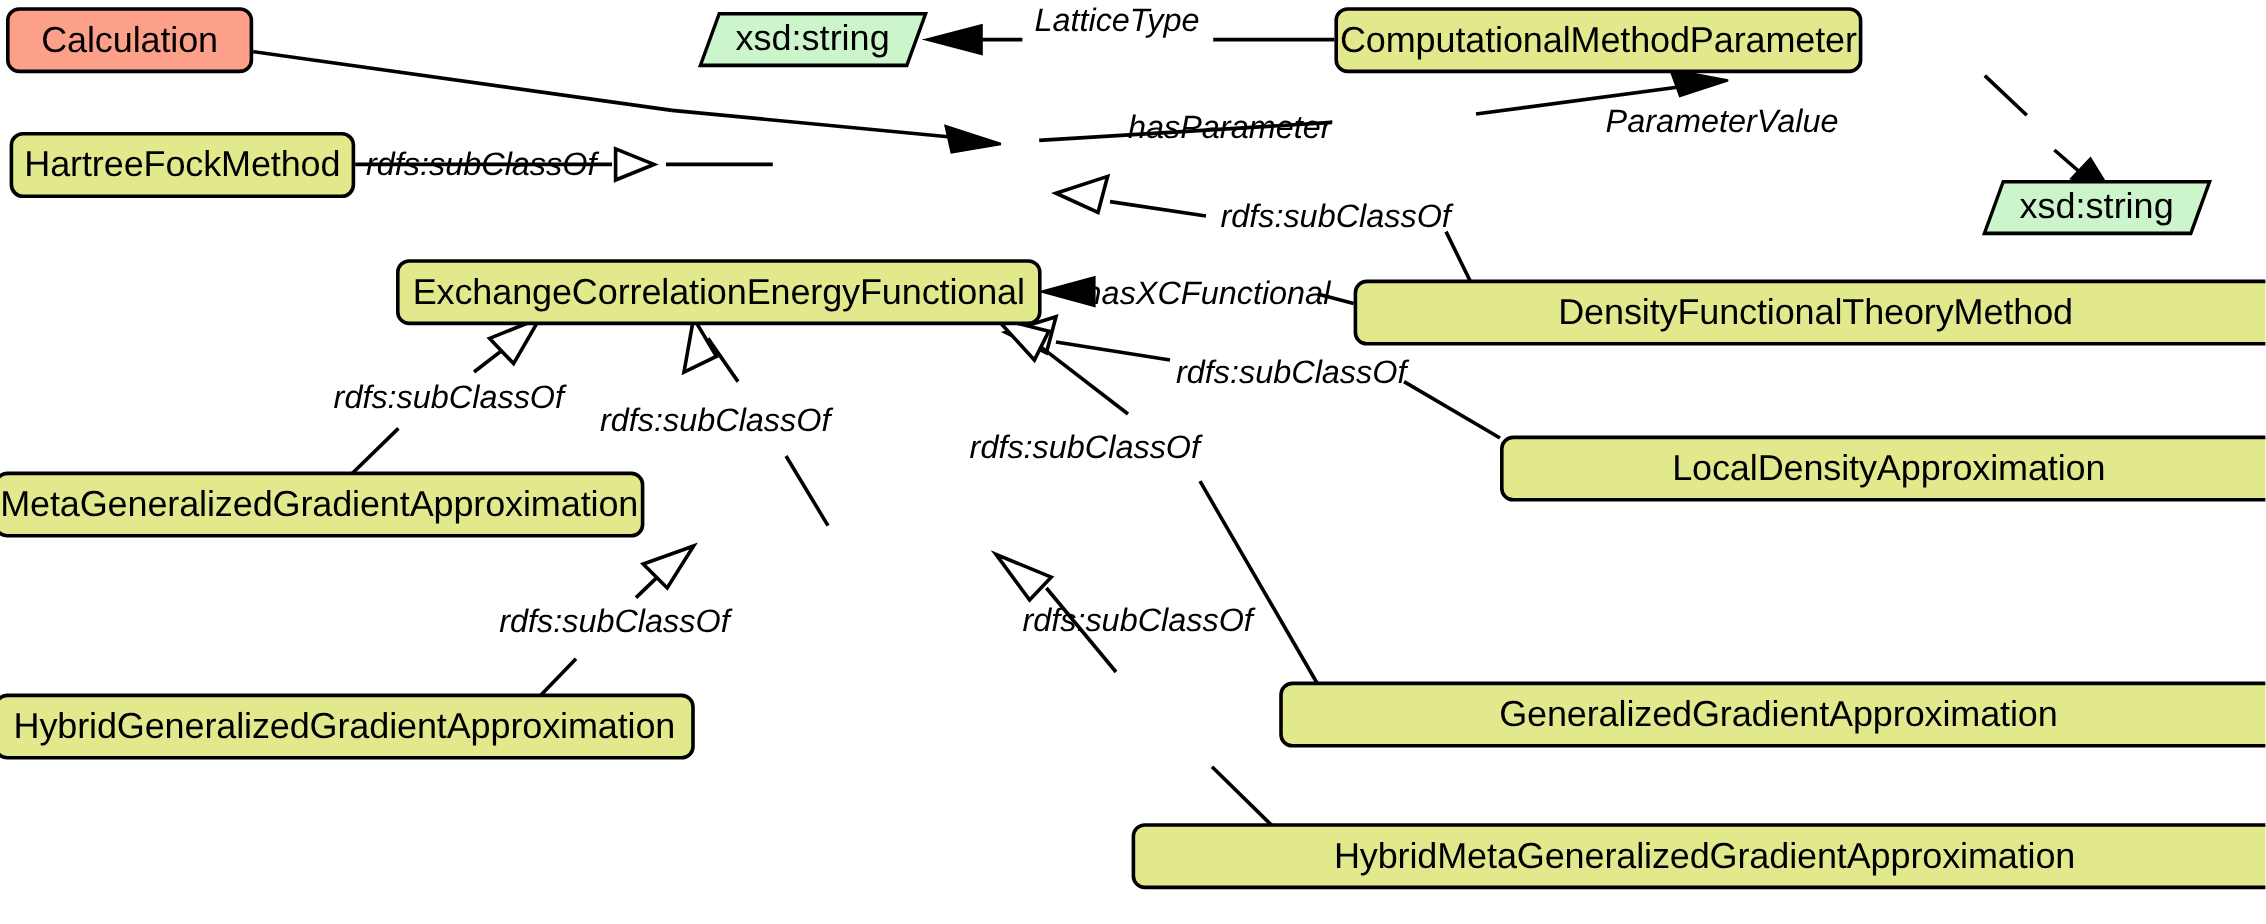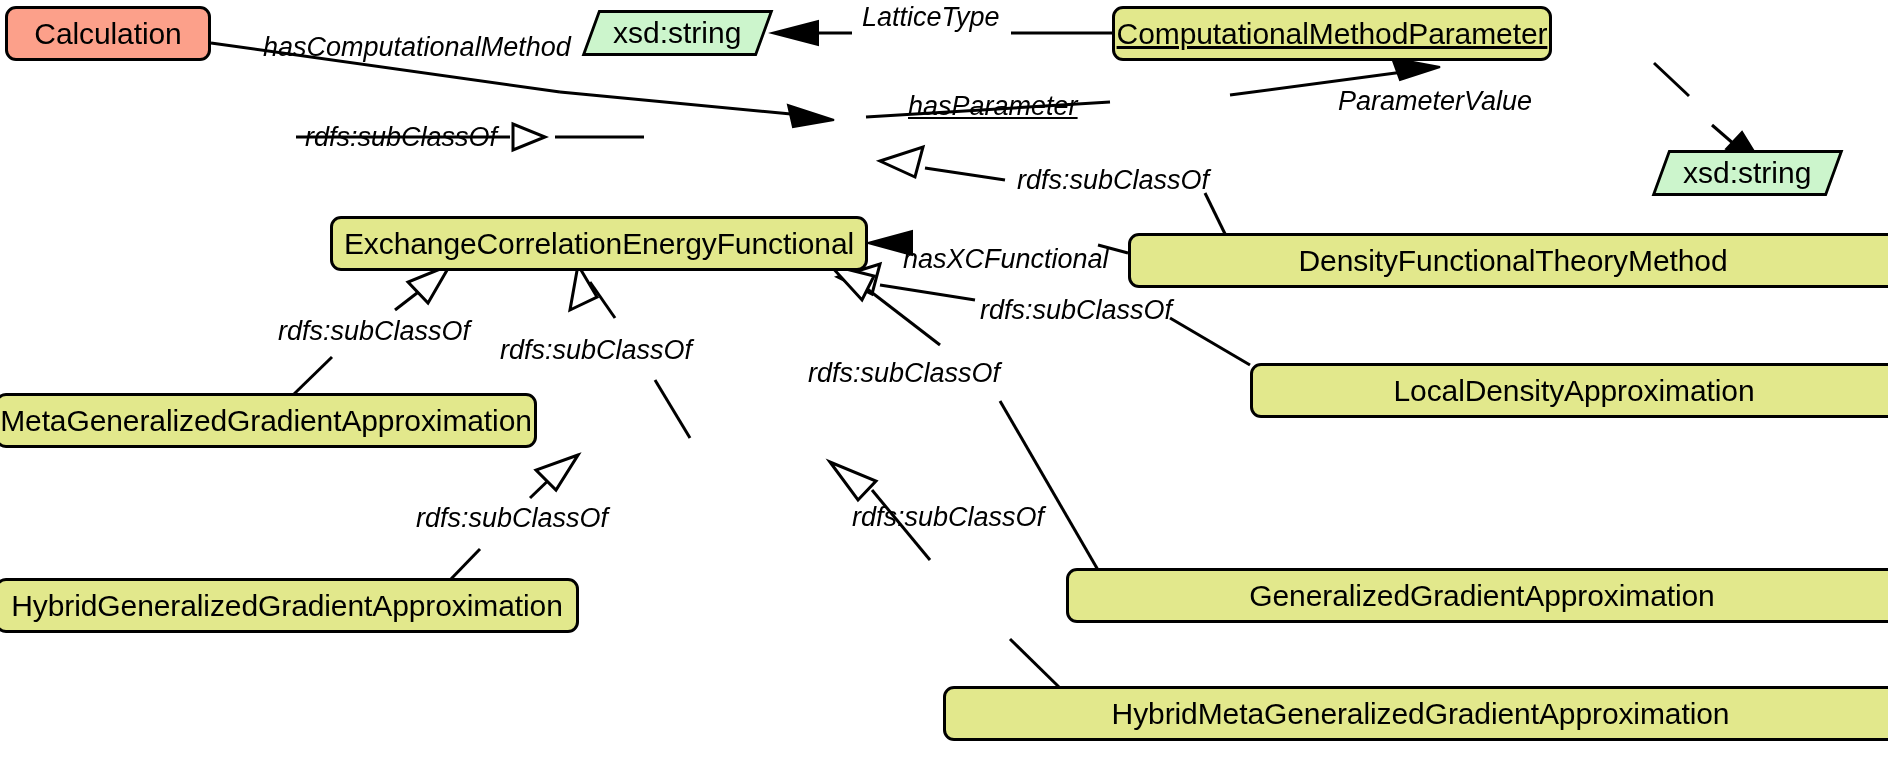--- a/index.html
+++ b/index.html
@@ -174,27 +174,30 @@
       <path class="edge-line" d="M 930 560 L 872 490"></path>
       <polygon class="edge-arrow-hollow" points="830,462 858,500 876,481"></polygon>
     </g>
 
   </svg>
 
   <div class="node node-root" style="left:5px; top:6px; width:206px; height:55px;">
     <span>Calculation</span>
   </div>
 
+  <div class="node node-class" style="left:8px; top:110px; width:288px; height:55px;">
+    <span>HartreeFockMethod</span>
+  </div>
 
 
   <div class="node-datatype" style="left:590px; top:10px; width:175px; height:46px;">
     <span>xsd:string</span>
   </div>
 
-  <div class="node node-class" style="left:1112px; top:6px; width:440px; height:55px;text-decoration:underline;">
+  <div class="node node-class" style="left:1112px; top:6px; width:440px; height:55px;">
     <span>ComputationalMethodParameter</span>
   </div>
 
   <div class="node-datatype" style="left:1660px; top:150px; width:175px; height:46px;">
     <span>xsd:string</span>
   </div>
 
   <div class="node node-class" style="left:330px; top:216px; width:538px; height:55px;">
     <span>ExchangeCorrelationEnergyFunctional</span>
   </div>
@@ -217,33 +220,32 @@
   </div>
 
   <div class="node node-class" style="left:-5px; top:578px; width:584px; height:55px;">
     <span>HybridGeneralizedGradientApproximation</span>
   </div>
 
   <div class="node node-class" style="left:943px; top:578px; width:955px; height:55px; top:686px;">
     <span>HybridMetaGeneralizedGradientApproximation</span>
   </div>
 
-  <div class="edge-label" style="left:263px; top:34px;">hasComputationalMethod</div>
 
   <div class="edge-label" style="left:305px; top:124px;">rdfs:subClassOf</div>
 
   <div class="edge-label" style="left:862px; top:4px;">LatticeType</div>
 
-  <div class="edge-label" style="left:908px; top:93px;text-decoration:underline;">hasParameter</div>
+  <div class="edge-label" style="left:940px; top:93px;">hasParameter</div>
 
   <div class="edge-label" style="left:1338px; top:88px;">ParameterValue</div>
 
   <div class="edge-label" style="left:1017px; top:167px;">rdfs:subClassOf</div>
 
-  <div class="edge-label" style="left:903px; top:246px;">hasXCFunctional</div>
+  <div class="edge-label" style="left:903px; top:231px;">hasXCFunctional</div>
 
   <div class="edge-label" style="left:980px; top:297px;">rdfs:subClassOf</div>
 
   <div class="edge-label" style="left:278px; top:318px;">rdfs:subClassOf</div>
 
   <div class="edge-label" style="left:500px; top:337px;">rdfs:subClassOf</div>
 
   <div class="edge-label" style="left:808px; top:360px;">rdfs:subClassOf</div>
 
   <div class="edge-label" style="left:416px; top:505px;">rdfs:subClassOf</div>

